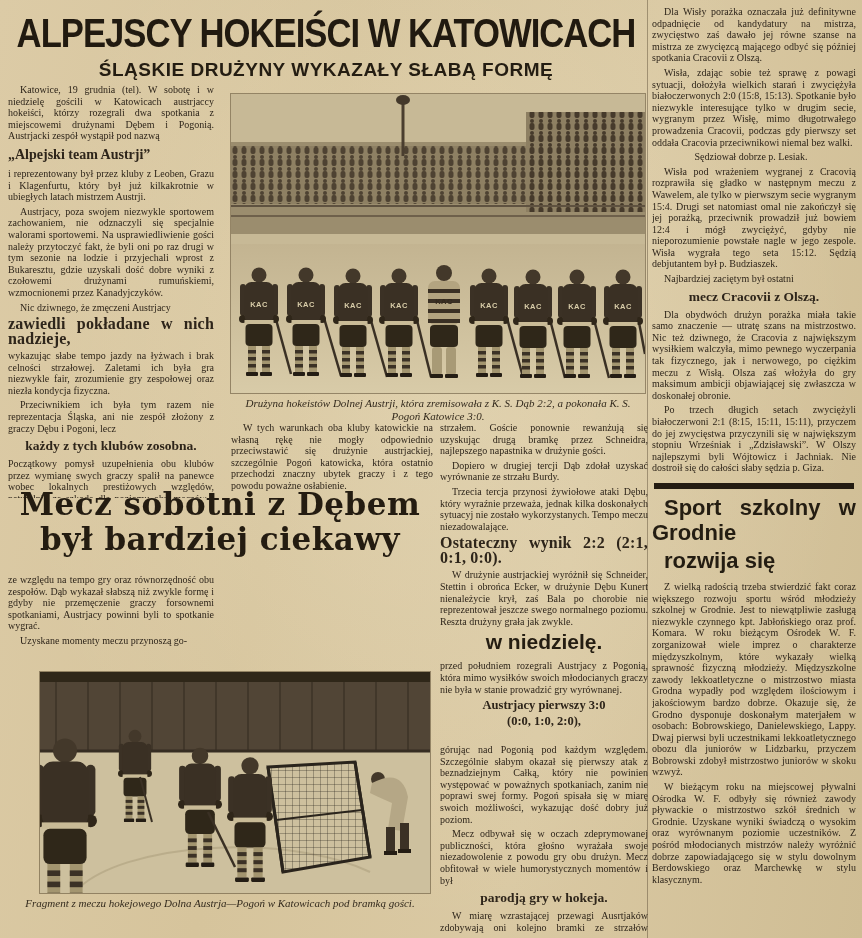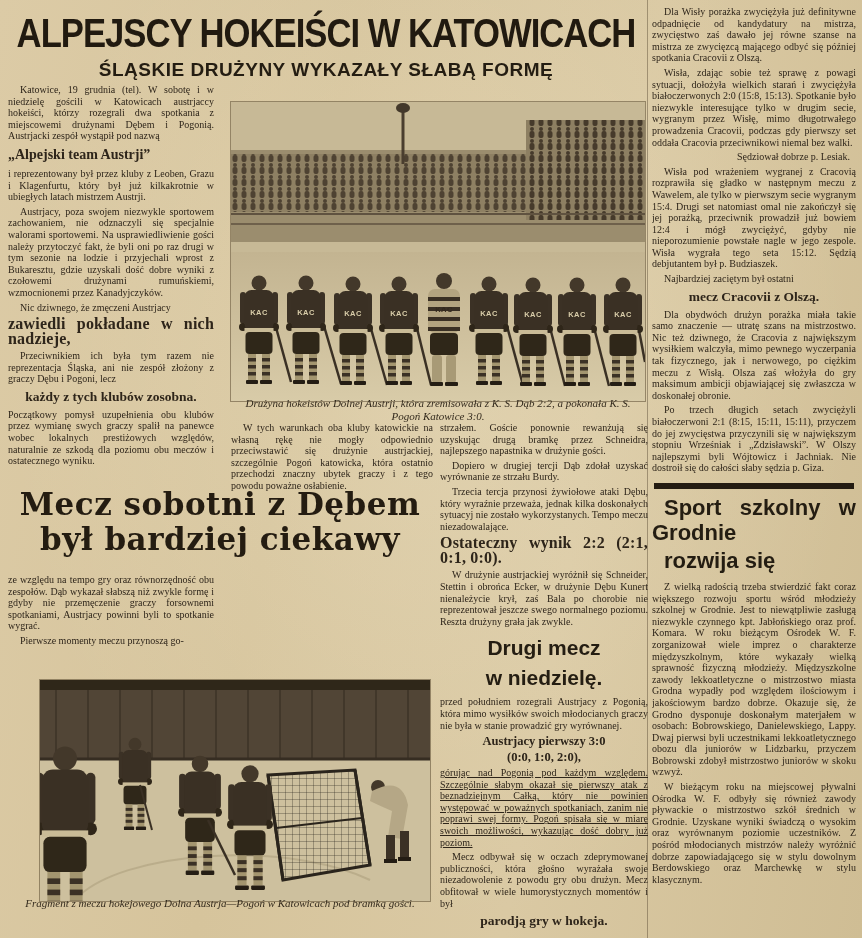--- a/index.html
+++ b/index.html
@@ -25,38 +25,38 @@
     font-size:19px; line-height:20px; letter-spacing:0.5px; color:#241d12;
   }
   
   .bodytext { font-size:10px; line-height:11.6px; text-align:justify; overflow:hidden; }
   .bodytext p { margin:0 0 3px; text-indent:12px; }
   .bodytext p.cont { text-indent:0; }
   .quote-head { font-weight:bold; font-size:14px; line-height:17px; text-align:left; text-indent:0 !important; margin:4px 0 5px !important; }
   .bold-line { font-weight:bold; font-size:16px; line-height:15px; text-indent:0 !important; margin:3px 0 4px !important; letter-spacing:0.2px; }
   .center-bold { font-weight:bold; font-size:13.5px; line-height:16px; text-align:center; text-indent:0 !important; margin:4px 0 4px !important; }
   .score-line { font-weight:bold; font-size:12.5px; line-height:15px; text-align:center; text-indent:0 !important; margin:1px 0 !important; }
-  .right-line { text-align:right; text-indent:0 !important; padding-right:6px; }
+  .right-line { text-align:center; text-indent:0 !important; padding-right:6px; }
   .sans-head { font-family:"Liberation Sans", sans-serif; font-weight:700; font-size:21px; line-height:23px; text-align:center; text-indent:0 !important; margin:9px 0 7px !important; color:#241d12; }
   .sans-head.l2 { margin-top:0 !important; }
   
   .headline2 { left:8px; top:486px; width:424px; text-align:center; }
   .headline2 .hl {
     margin:0; font-family:"DejaVu Serif", serif; font-weight:700;
     font-size:31px; line-height:35px; letter-spacing:0.5px; color:#241c11;
     transform:scaleY(1.05); transform-origin:left top;
   }
   
   .school-head { font-family:"Liberation Sans", sans-serif; font-weight:700; font-size:22px; line-height:25px; color:#241d12; margin:9px 0 1px; }
   .school-head.l2 { margin:0 0 8px; }
   .divider-bar { height:6px; background:#241c12; margin:9px 2px 6px; }
   
   .caption { text-align:center; font-style:italic; font-size:11px; line-height:12.5px; color:#332a1d; }
   
-  .photo { outline:1px solid rgba(90,75,50,0.55); box-shadow:inset 0 0 18px rgba(60,45,25,0.25);margin-top:8px; }
+  .photo { outline:1px solid rgba(90,75,50,0.55); box-shadow:inset 0 0 18px rgba(60,45,25,0.25); }
   .photo svg { display:block; }
   .jersey { font-family:"Liberation Sans", sans-serif; font-weight:bold; font-size:7.5px; letter-spacing:0.5px; fill:#d9cda9; }
   .jersey-dark { fill:#33291d; }
   
   .vrule { left:647px; top:0; width:1px; height:938px; background:rgba(70,55,35,0.40); }
 </style>
 </head>
 <body>
 
 <div class="page">
@@ -68,20 +68,21 @@
     <h2>ŚLĄSKIE DRUŻYNY WYKAZAŁY SŁABĄ FORMĘ</h2>
   </div>
 
   <div class="abs bodytext" style="left:8px; top:84px; width:206px; height:414px;">
     <p>Katowice, 19 grudnia (tel). W sobotę i w niedzielę gościli w Katowicach austrjaccy hokeiści, którzy rozegrali dwa spotkania z miejscowemi drużynami Dębem i Pogonią. Austrjacki zespół wystąpił pod nazwą</p>
     <p class="quote-head">„Alpejski team Austrji”</p>
     <p class="cont">i reprezentowany był przez kluby z Leoben, Grazu i Klagenfurtu, który był już kilkakrotnie w ubiegłych latach mistrzem Austrji.</p>
     <p>Austrjacy, poza swojem niezwykle sportowem zachowaniem, nie odznaczyli się specjalnie walorami sportowemi. Na usprawiedliwienie gości należy przytoczyć fakt, że byli oni po raz drugi w tym sezonie na lodzie i przyjechali wprost z Bukaresztu, gdzie uzyskali dość dobre wyniki z czołowemi drużynami rumuńskiemi, wzmocnionemi przez Kanadyjczyków.</p>
     <p>Nic dziwnego, że zmęczeni Austrjacy</p>
     <p class="bold-line">zawiedli pokładane w nich nadzieje,</p>
+    <p class="cont">wykazując słabe tempo jazdy na łyżwach i brak celności strzałowej. Zaletami ich była gra niezwykle fair, zrozumienie gry zespołowej oraz niezła kondycja fizyczna.</p>
     <p>Przeciwnikiem ich była tym razem nie reprezentacja Śląska, ani nie zespół złożony z graczy Dębu i Pogoni, lecz</p>
     <p class="center-bold">każdy z tych klubów zosobna.</p>
     <p class="cont">Początkowy pomysł uzupełnienia obu klubów przez wymianę swych graczy spalił na panewce wobec lokalnych prestiżowych względów, naturalnie ze szkodą dla poziomu obu meczów i ostatecznego wyniku.</p>
   </div>
 
   <div class="abs photo" style="left:231px; top:94px; width:414px; height:299px;">
     <svg width="414" height="299" viewBox="0 0 414 299">
       <defs>
         <pattern id="crowd" width="9" height="12" patternUnits="userSpaceOnUse">
           <rect width="9" height="12" fill="#8d7f62"></rect>
@@ -171,39 +172,38 @@
   <div class="abs bodytext" style="left:231px; top:422px; width:202px; height:78px;">
     <p>W tych warunkach oba kluby katowickie na własną rękę nie mogły odpowiednio przeciwstawić się drużynie austrjackiej, szczególnie Pogoń katowicka, która ostatnio przechodzi znaczny ubytek graczy i z tego powodu poważne osłabienie.</p>
   </div>
 
   <div class="abs bodytext" style="left:440px; top:422px; width:208px; height:512px;">
     <p class="cont">strzałem. Goście ponownie rewanżują się uzyskując drugą bramkę przez Schneidra, najlepszego napastnika w drużynie gości.</p>
     <p>Dopiero w drugiej tercji Dąb zdołał uzyskać wyrównanie ze strzału Burdy.</p>
     <p>Trzecia tercja przynosi żywiołowe ataki Dębu, który wyraźnie przeważa, jednak kilka doskonałych sytuacyj nie zostało wykorzystanych. Tempo meczu niezadowalające.</p>
     <p class="bold-line">Ostateczny wynik 2:2 (2:1, 0:1, 0:0).</p>
     <p>W drużynie austrjackiej wyróżnił się Schneider, Stettin i obrońca Ecker, w drużynie Dębu Kunert nienależycie krył, zaś Bala po chorobie nie reprezentował jeszcze swego normalnego poziomu. Reszta drużyny grała jak zwykle.</p>
-    <p class="sans-head">Drugi mecz</p>
     <p class="sans-head l2">w niedzielę.</p>
     <p class="cont">przed południem rozegrali Austrjacy z Pogonią, która mimo wysiłków swoich młodocianych graczy nie była w stanie prowadzić gry wyrównanej.</p>
     <p class="score-line">Austrjacy pierwszy 3:0</p>
     <p class="score-line">(0:0, 1:0, 2:0),</p>
-    <p class="cont" style="margin-top:2px;text-decoration:underline;">górując nad Pogonią pod każdym względem. Szczególnie słabym okazał się pierwszy atak z beznadziejnym Całką, który nie powinien występować w poważnych spotkaniach, zanim nie poprawi swej formy. Pogoń spisała się w miarę swoich możliwości, wykazując dość dobry już poziom.</p>
+    <p class="cont" style="margin-top:15px;">górując nad Pogonią pod każdym względem. Szczególnie słabym okazał się pierwszy atak z beznadziejnym Całką, który nie powinien występować w poważnych spotkaniach, zanim nie poprawi swej formy. Pogoń spisała się w miarę swoich możliwości, wykazując dość dobry już poziom.</p>
     <p>Mecz odbywał się w oczach zdeprymowanej publiczności, która głośno wyrażała swoje niezadowolenie z powodu gry obu drużyn. Mecz obfitował w wiele humorystycznych momentów i był</p>
     <p class="center-bold">parodją gry w hokeja.</p>
     <p>W miarę wzrastającej przewagi Ausrtjaków zdobywają oni kolejno bramki ze strzałów Rumeckera, Stettina i Eckera. Gwizdek sędziów pp. Arlta i Golnika, którzy zapominali o spalonych, zakończył ten nieciekawy mecz.</p>
   </div>
 
   <div class="abs headline2">
     <p class="hl">Mecz sobotni z Dębem</p>
     <p class="hl">był bardziej ciekawy</p>
   </div>
 
   <div class="abs bodytext" style="left:8px; top:574px; width:206px; height:94px;">
     <p class="cont">ze względu na tempo gry oraz równorzędność obu zespołów. Dąb wykazał słabszą niż zwykle formę i gdyby nie przemęczenie graczy forsownemi spotkaniami, Austrjacy powinni byli to spotkanie wygrać.</p>
-    <p>Pierwsze momenty meczu przynoszą go-</p>
+    <p>Uzyskane momenty meczu przynoszą go-</p>
   </div>
 
   <div class="abs photo" style="left:40px; top:672px; width:390px; height:221px;">
     <svg width="390" height="221" viewBox="0 0 390 221">
       <defs>
         <pattern id="netgrid" width="7" height="7" patternUnits="userSpaceOnUse">
           <path d="M0,0 H7 M0,0 V7" stroke="rgba(46,40,30,0.65)" stroke-width="1" fill="none"></path>
         </pattern>
       </defs>
       <rect width="390" height="221" fill="#cdc09e"></rect>
@@ -246,21 +246,21 @@
         <rect x="-6" y="-10" width="9" height="26" fill="#3b3125"></rect>
         <rect x="8" y="-14" width="9" height="28" fill="#3b3125"></rect>
         <rect x="-8" y="14" width="13" height="4" fill="#241d14"></rect>
         <rect x="6" y="12" width="13" height="4" fill="#241d14"></rect>
       </g>
     </svg>
   </div>
   <div class="abs caption" style="left:8px; top:897px; width:424px;">Fragment z meczu hokejowego Dolna Austrja—Pogoń w Katowicach pod bramką gości.</div>
 
   <div class="abs bodytext" style="left:652px; top:6px; width:204px; height:928px;">
-    <p>Dla Wisły porażka zwyciężyła już definitywne odpadnięcie od kandydatury na mistrza, zwycięstwo zaś dawało jej równe szanse na mistrza ze zwycięzcą mającego odbyć się później spotkania Cracovii z Olszą.</p>
+    <p>Dla Wisły porażka oznaczała już definitywne odpadnięcie od kandydatury na mistrza, zwycięstwo zaś dawało jej równe szanse na mistrza ze zwycięzcą mającego odbyć się później spotkania Cracovii z Olszą.</p>
     <p>Wisła, zdając sobie też sprawę z powagi sytuacji, dołożyła wielkich starań i zwyciężyła białoczerwonych 2:0 (15:8, 15:13). Spotkanie było niezwykle interesujące tylko w drugim secie, wygranym przez Wisłę, mimo długotrwałego prowadzenia Cracovii, podczas gdy pierwszy set oddała Cracovia przeciwnikowi niemal bez walki.</p>
     <p class="right-line">Sędziował dobrze p. Lesiak.</p>
     <p>Wisła pod wrażeniem wygranej z Cracovią rozprawiła się gładko w następnym meczu z Wawelem, ale tylko w pierwszym secie wygranym 15:4. Drugi set natomiast omal nie zakończył się jej porażką, przeciwnik prowadził już bowiem 12:4 i mógł zwyciężyć, gdyby nie nieporozumienie powstałe nagle w jego zespole. Wisła wygrała tego seta 15:12. Sędzią debjutantem był p. Budziaszek.</p>
     <p>Najbardziej zaciętym był ostatni</p>
     <p class="center-bold">mecz Cracovii z Olszą.</p>
     <p>Dla obydwóch drużyn porażka miała takie samo znaczenie — utratę szans na mistrzostwo. Nic też dziwnego, że Cracovia z największym wysiłkiem walczyła, mimo pewnego wyczerpania tak fizycznego, jak i nerwowego, po ciężkim meczu z Wisłą. Olsza zaś włożyła do gry maksimum ambicji objawiającej się zwłaszcza w doskonałej obronie.</p>
     <p>Po trzech długich setach zwyciężyli białoczerwoni 2:1 (8:15, 15:11, 15:11), przyczem do jej zwycięstwa przyczynili się w największym stopniu Wrześniak i „Zdzisławski”. W Olszy najlepszymi byli Wójtowicz i Jachniak. Nie dostroił się do całości słaby sędzia p. Giza.</p>
     <div class="divider-bar"></div>
     <p class="school-head">Sport szkolny w Grodnie</p>
     <p class="school-head l2">rozwija się</p>

